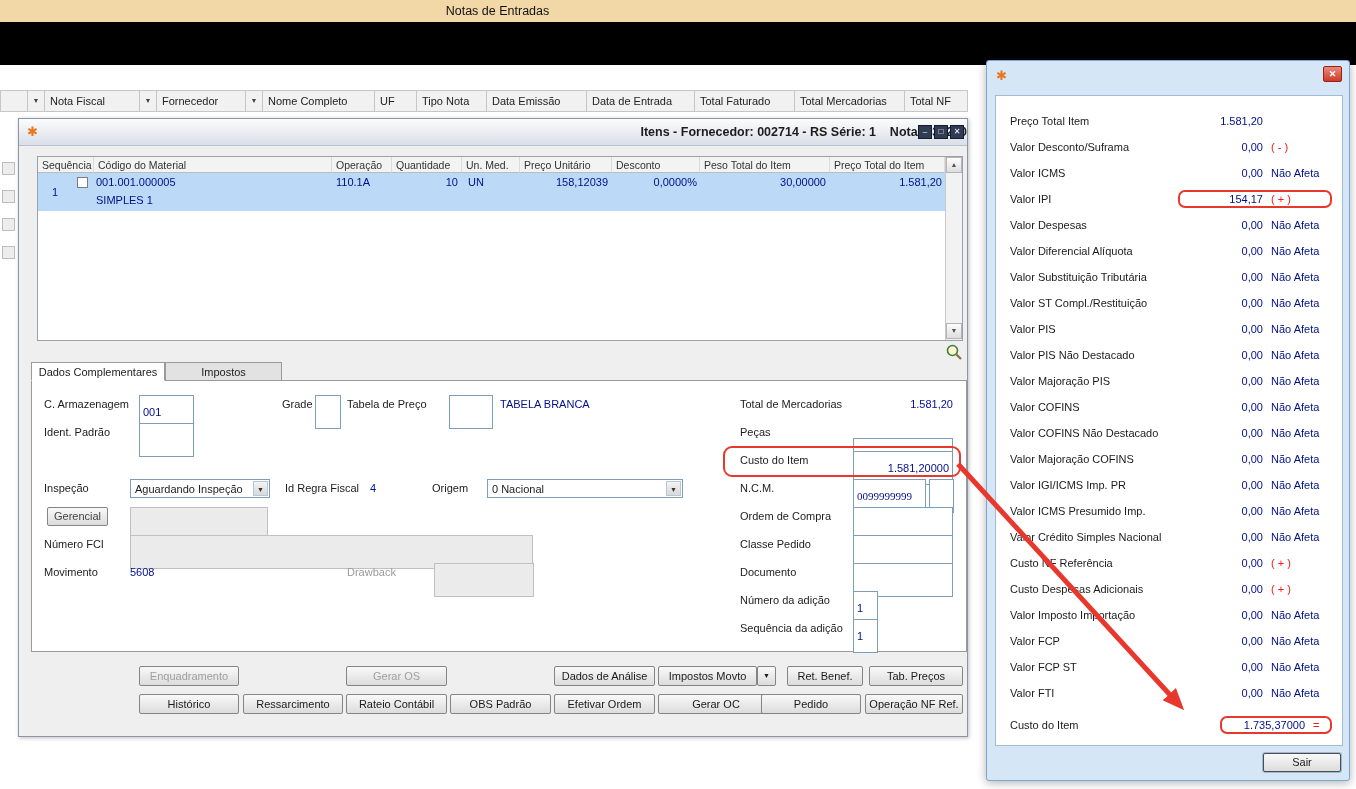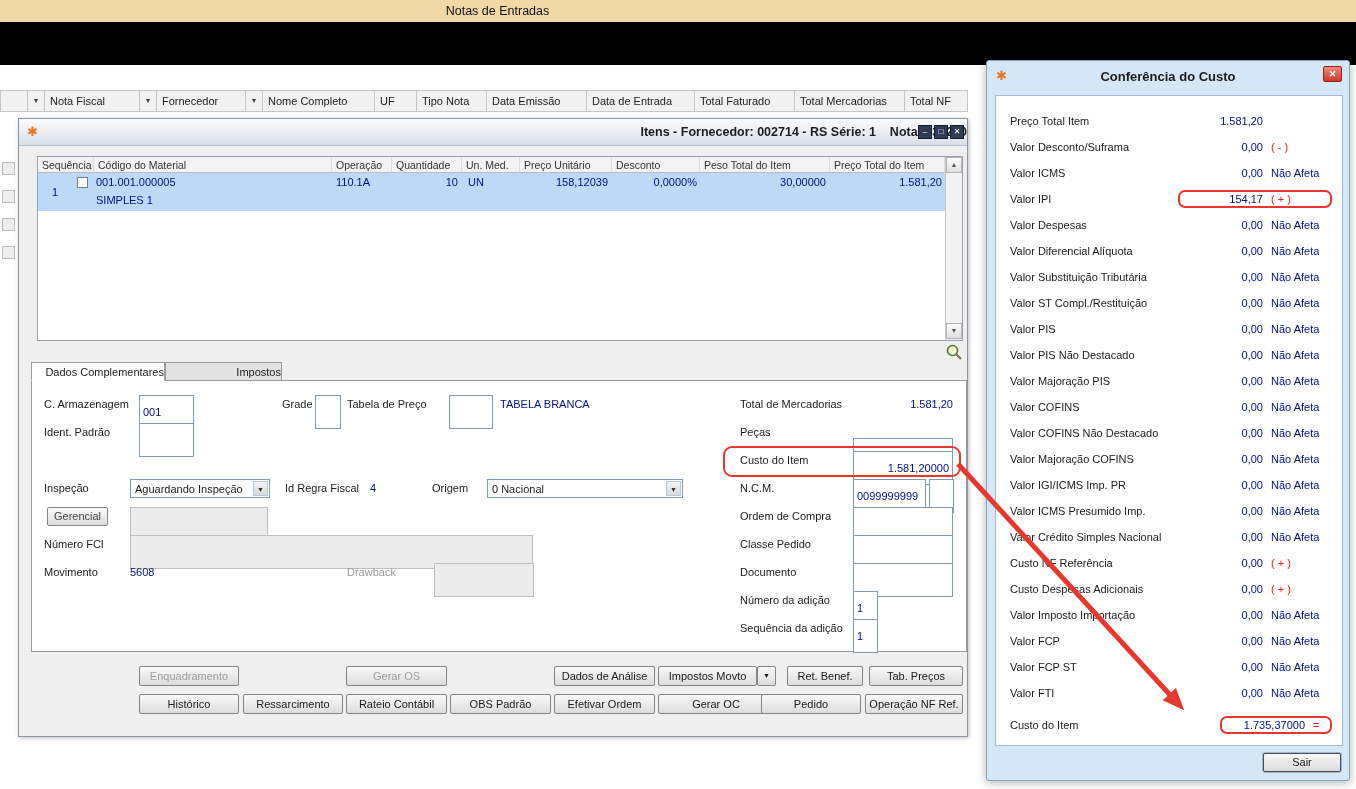--- a/index.html
+++ b/index.html
@@ -22,21 +22,21 @@
   .iw-logo{position:absolute;left:8px;top:6px}
   .winbtn{position:absolute;top:6px;width:14px;height:14px;background:#2e3c55;border:1px solid #121c2e;color:#fff;font-size:8px;line-height:12px;text-align:center;cursor:default}
   .grid{position:absolute;left:18px;top:37px;width:926px;height:185px;background:#fff;border:1px solid #99a1ad}
   .gh{position:absolute;top:0;height:16px;background:#f3f3f3;border-right:1px solid #dcdcdc;border-bottom:1px solid #bcbcbc;padding:2px 0 0 4px;font-size:10.5px;color:#333;white-space:nowrap;overflow:hidden}
   .grow{position:absolute;left:0;top:16px;width:907px;height:38px;background:#bcd9f7;color:#000f8a}
   .grow span{position:absolute;white-space:nowrap}
   .cb{width:11px;height:11px;background:#fff;border:1px solid #7c7c7c}
   .vscroll{position:absolute;right:0;top:0;width:17px;height:183px;background:#f2f2f2;border-left:1px solid #c8c8c8}
   .sbtn{position:absolute;left:0;width:16px;height:16px;background:linear-gradient(#fdfdfd,#dedede);border:1px solid #b4b4b4;font-size:7px;color:#555;text-align:center;line-height:14px}
   .mag{position:absolute;left:926px;top:224px;width:18px;height:18px}
-  .tab{position:absolute;top:243px;height:19px;background:#e2e2e2;border:1px solid #9a9a9a;text-align:right;padding-top:3px;color:#222}
+  .tab{position:absolute;top:243px;height:19px;background:#e2e2e2;border:1px solid #9a9a9a;text-align:center;padding-top:3px;color:#222}
   .tab.active{background:#fff;border-bottom:1px solid #fff;z-index:3}
   .formpanel{position:absolute;left:12px;top:261px;width:936px;height:272px;background:#fff;border:1px solid #9a9a9a}
   .flbl{position:absolute;height:18px;line-height:19px;white-space:nowrap;color:#1c1c1c}
   .flbl.gray{color:#9b9b9b}
   .flbl.navy{color:#000f8a}
   .flbl.tr{text-align:right}
   .tb{position:absolute;height:19px;border:1px solid #7f9db9;background:#fff;font:11px "Liberation Sans",sans-serif;color:#000f8a;padding:16px 3px}
   .tb.tr{text-align:right}
   .tb.dis{background:#ebebeb;border-color:#c0c0c0}
   .combo{position:absolute;height:19px;border:1px solid #7f9db9;background:#fff}
@@ -170,21 +170,21 @@
         <span class="cda">▼</span>
       </div>
       <div class="flbl" style="left:253px;top:98px">Id Regra Fiscal</div>
       <div class="flbl navy" style="left:338px;top:98px">4</div>
       <div class="flbl" style="left:400px;top:98px">Origem</div>
       <div class="combo" style="left:455px;top:98px;width:196px">
         <span class="ctext">0 Nacional</span>
         <span class="cda">▼</span>
       </div>
       <div class="flbl" style="left:708px;top:98px">N.C.M.</div>
-      <input class="tb" style="left: 821px; top: 98px; width: 73px;" value="0099999999">
+      <input class="tb" style="left: 821px; top: 98px; width: 73px; font-family: Liberation Serif, serif;" value="0099999999">
       <input class="tb" style="left: 897px; top: 98px; width: 25px;">
 
       <div class="btn sm" style="left:15px;top:126px;width:61px">Gerencial</div>
       <input class="tb dis" style="left: 98px; top: 126px; width: 138px;" disabled="">
       <div class="flbl" style="left:708px;top:126px">Ordem de Compra</div>
       <input class="tb" style="left: 821px; top: 126px; width: 100px;">
 
       <div class="flbl" style="left:12px;top:154px">Número FCI</div>
       <input class="tb dis" style="left: 98px; top: 154px; width: 403px;" disabled="">
       <div class="flbl" style="left:708px;top:154px">Classe Pedido</div>
@@ -220,21 +220,20 @@
     <div class="btn" style="left:639px;top:575px;width:116px">Gerar OC</div>
     <div class="btn" style="left:742px;top:575px;width:100px">Pedido</div>
     <div class="btn" style="left:846px;top:575px;width:98px">Operação NF Ref.</div>
   </div>
 
   <div class="redbox" style="left:723px;top:446px;width:238px;height:31px"></div>
 
   <div class="costwin">
     <div style="position:absolute;left:0;top:0;width:100%;height:30px">
       <span class="logo cw-logo">✱</span>
-      <span class="cost-title-text">Conferência do Custo</span>
       <span class="closebtn"><span>✕</span></span>
     </div>
     <div class="cost-content">
       <div>
           <div class="cost-row">
             <span class="c-lab">Preço Total Item</span>
             <span class="c-grp">
               <span class="c-val">1.581,20</span>
               <span class="c-suf"></span>
             </span>

